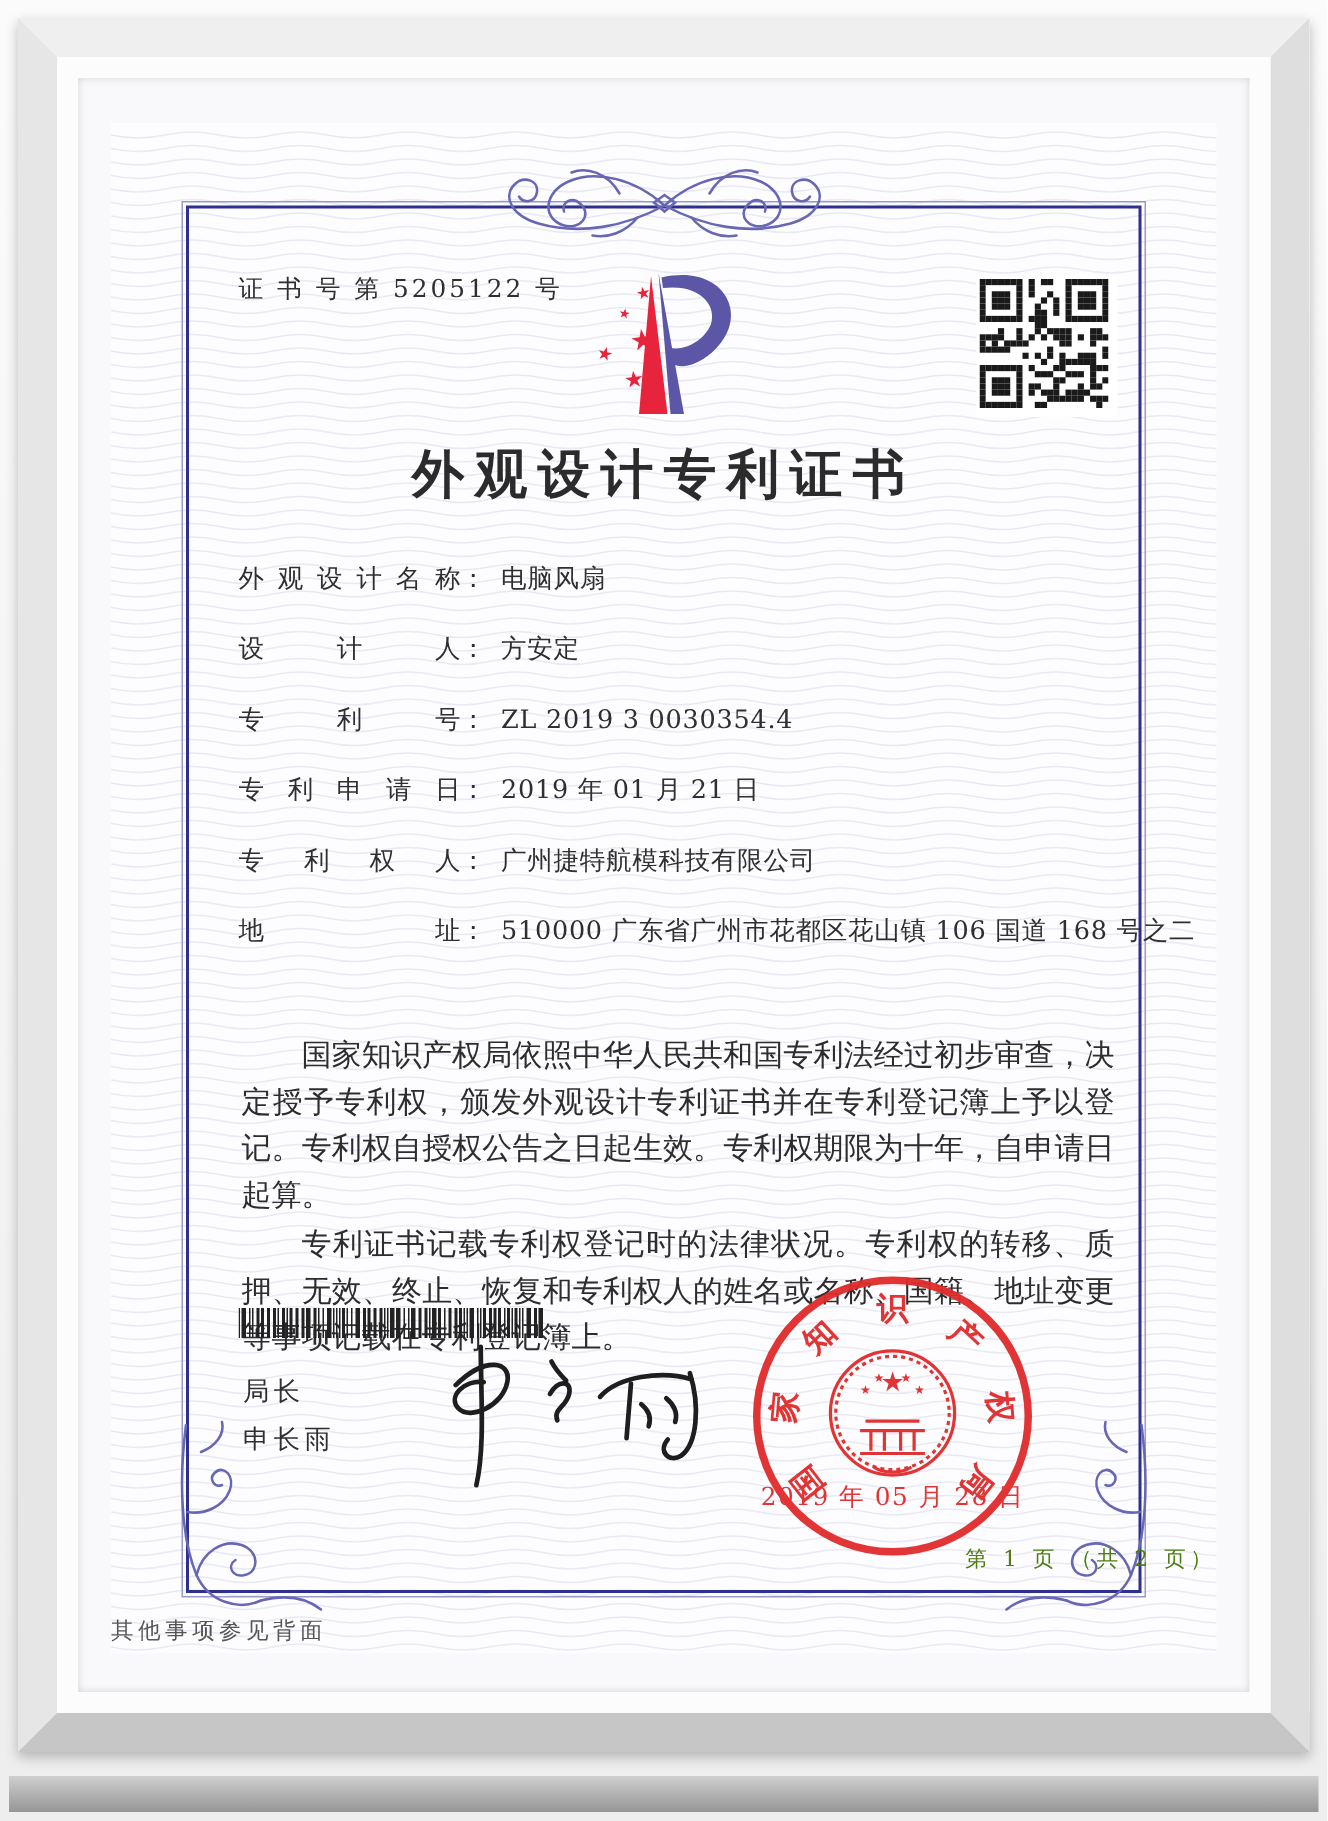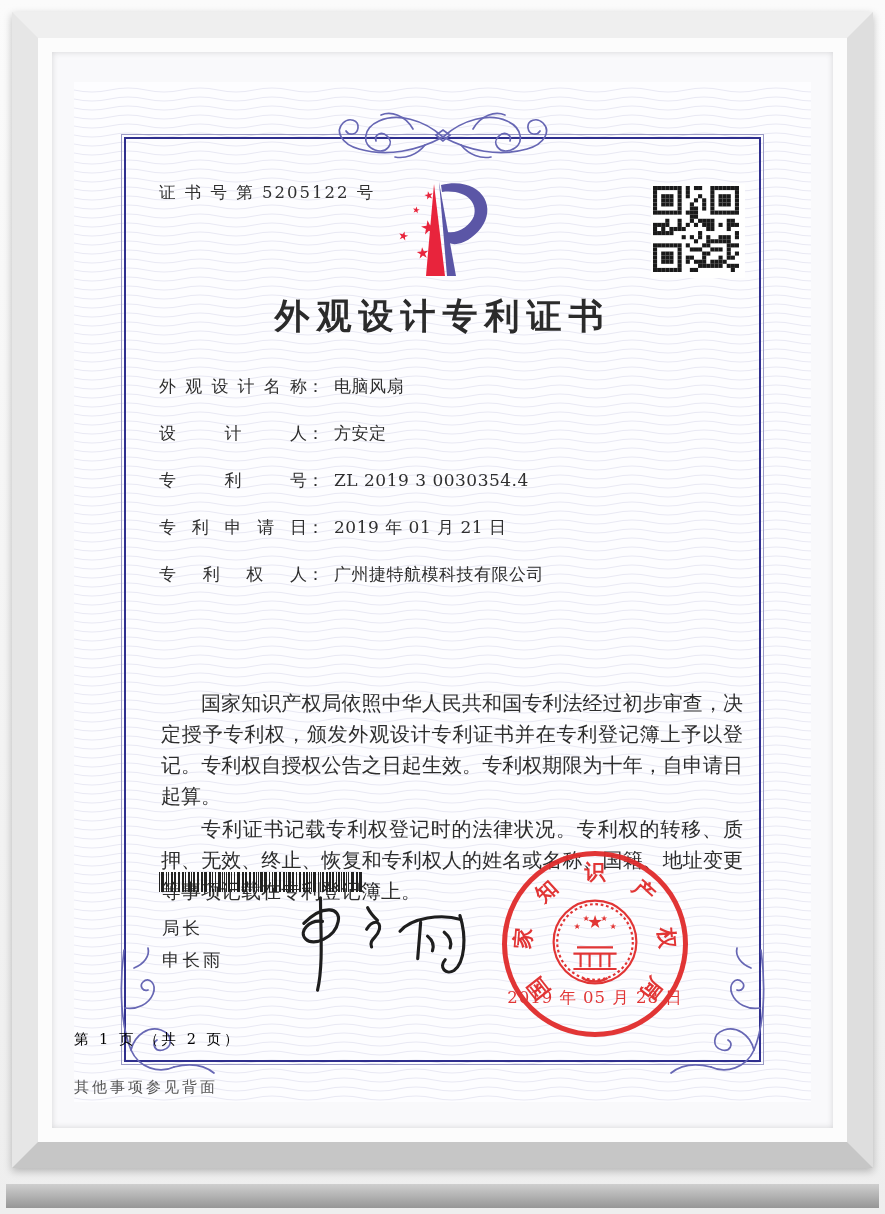--- a/index.html
+++ b/index.html
@@ -53,22 +53,22 @@
   .seal{position:absolute;left:428px;top:769px;width:186px;height:186px;opacity:.95;}
   .seal-ring{position:absolute;inset:0;border:5px solid var(--seal-red);border-radius:50%;}
   .seal-arc{position:absolute;inset:0;}
   .seal-arc span{position:absolute;left:50%;top:50%;font-size:21px;font-weight:700;
     color:var(--seal-red);transform-origin:center;}
   .emblem{position:absolute;left:48px;top:46px;width:90px;height:90px;}
   .emblem path,.emblem circle{stroke:var(--seal-red);fill:none;stroke-width:2.4;}
   .emblem text{fill:var(--seal-red);font-family:"DejaVu Sans",sans-serif;}
   .seal-date{position:absolute;left:4px;top:136px;width:178px;text-align:center;
     font-size:16.5px;color:var(--seal-red);letter-spacing:1px;white-space:nowrap;}
-  .page-ind{position:absolute;left:0;top:948px;width:100%;text-align:left;
-    font-size:14.5px;letter-spacing:3px;color:#000000;}
+  .page-ind{position:absolute;left:0;top:948px;width:100%;text-align:right;
+    font-size:14.5px;letter-spacing:3px;color:#4d7c0f;}
   .back-note{position:absolute;left:0;top:996px;width:100%;text-align:left;
     font-size:15px;letter-spacing:3px;color:#555;}
   .logo-star{position:absolute;color:var(--logo-red);font-family:"DejaVu Sans",sans-serif;line-height:1;}
 </style>
 </head>
 <body>
 
 <div class="photo">
   <div class="photo-shadow"></div>
   <div class="bevel">
@@ -466,20 +466,23 @@
           </div>
           <div class="field-row">
             <span class="flabel">专利号</span><span class="fcolon">：</span><span class="fvalue">ZL 2019 3 0030354.4</span>
           </div>
           <div class="field-row">
             <span class="flabel">专利申请日</span><span class="fcolon">：</span><span class="fvalue">2019 年 01 月 21 日</span>
           </div>
           <div class="field-row">
             <span class="flabel">专利权人</span><span class="fcolon">：</span><span class="fvalue">广州捷特航模科技有限公司</span>
           </div>
+          <div class="field-row">
+            <span class="flabel">地址</span><span class="fcolon">：</span><span class="fvalue">510000 广东省广州市花都区花山镇 106 国道 168 号之二</span>
+          </div>
         </div>
 
 
         <div class="paras">
           <p>国家知识产权局依照中华人民共和国专利法经过初步审查，决定授予专利权，颁发外观设计专利证书并在专利登记簿上予以登记。专利权自授权公告之日起生效。专利权期限为十年，自申请日起算。</p>
           <p>专利证书记载专利权登记时的法律状况。专利权的转移、质押、无效、终止、恢复和专利权人的姓名或名称、国籍、地址变更等事项记载在专利登记簿上。</p>
         </div>
 
         <div class="barcode">
           <svg id="barsvg" width="205" height="20">

